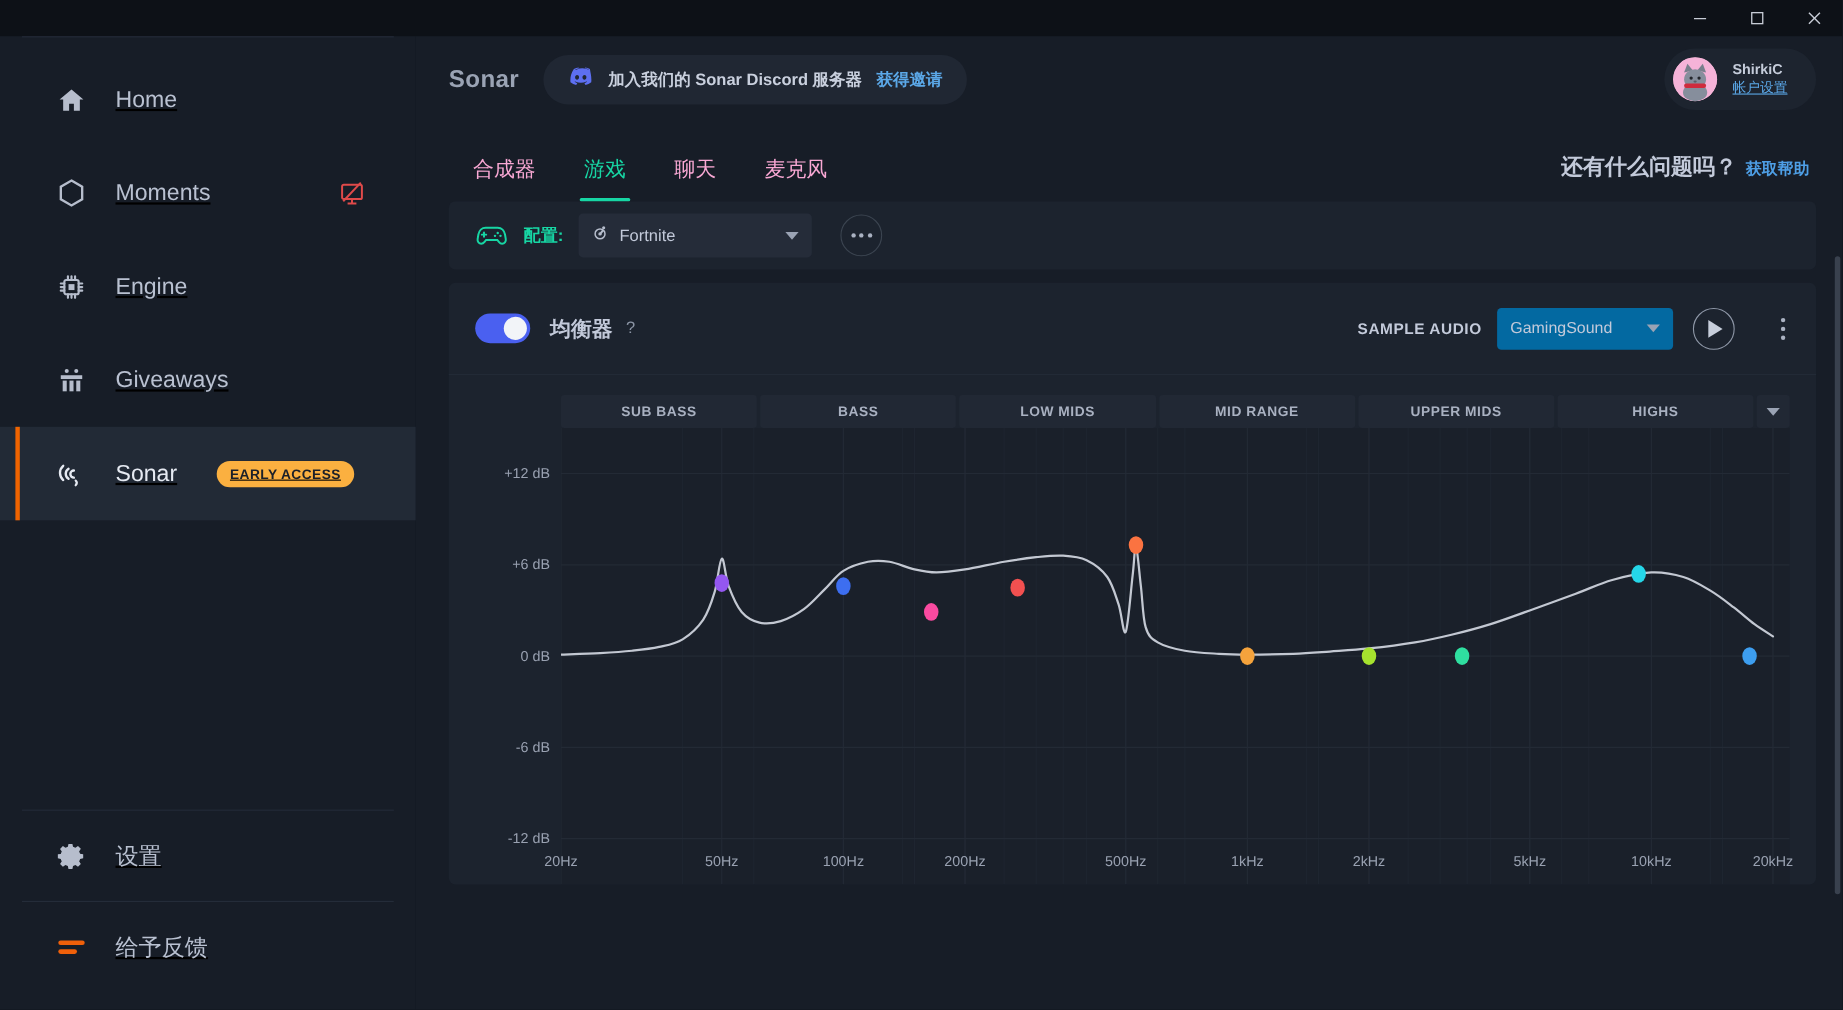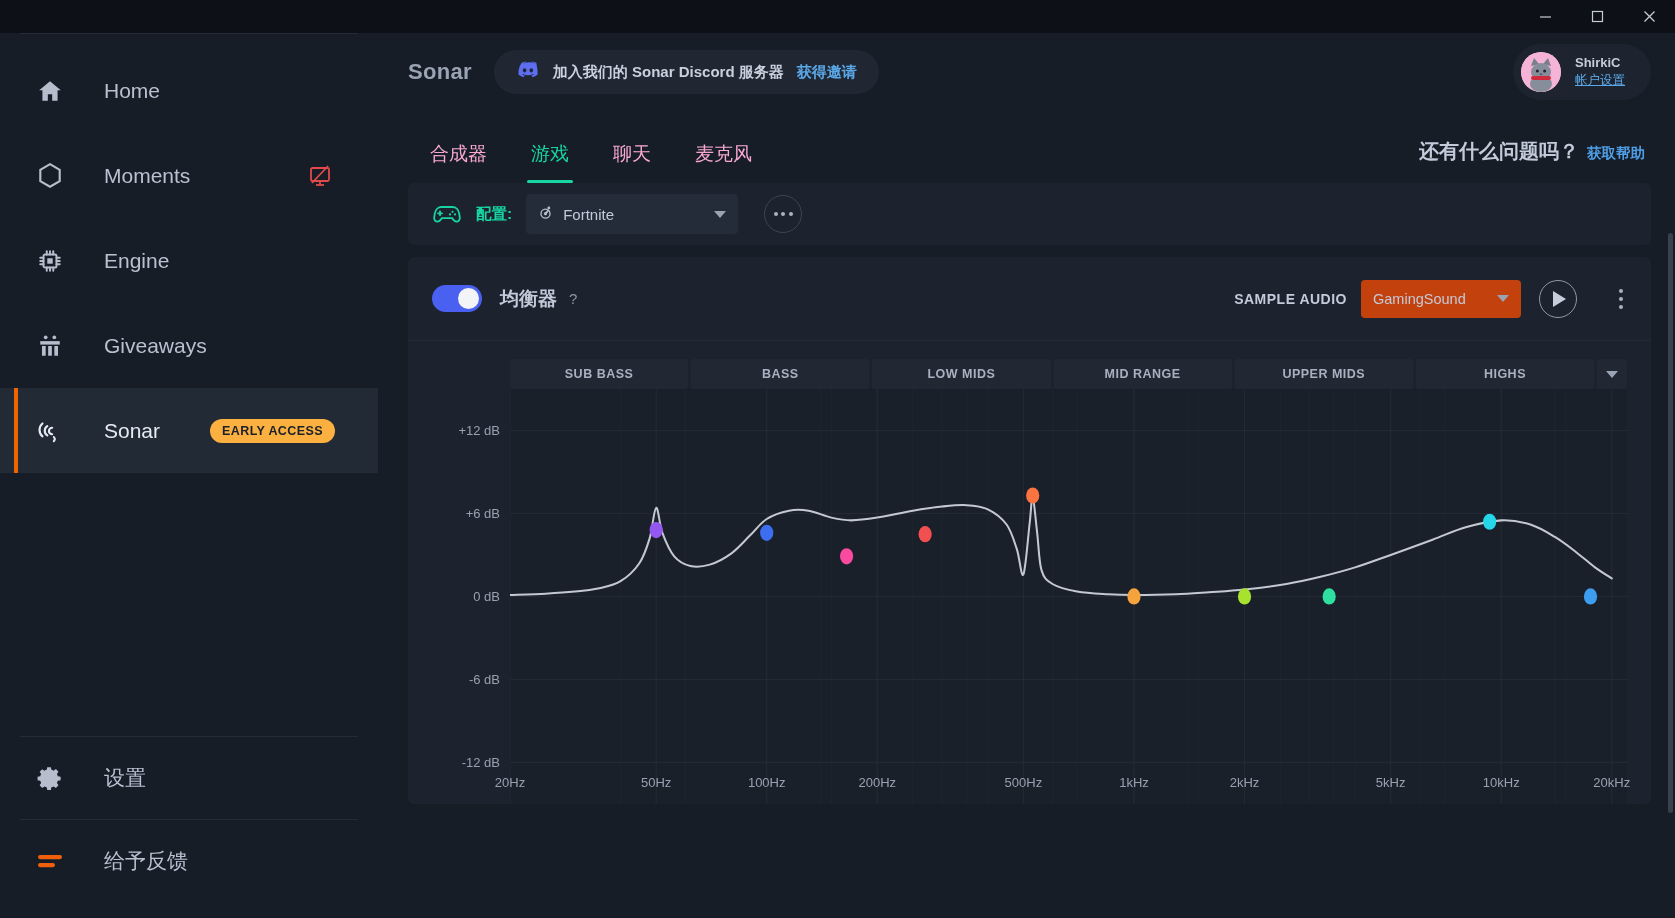--- a/index.html
+++ b/index.html
@@ -28,22 +28,22 @@
     width: 378px; flex: 0 0 378px; background: #171d27;
     display: flex; flex-direction: column; position: relative;
   }
   .brand { height: 78px; display: flex; align-items: center; padding-left: 36px; gap: 22px; }
   .brand-logo { width: 40px; height: 40px; }
   .brand-text { font-size: 30px; font-weight: bold; color: #c3cada; letter-spacing: .5px; }
   .sb-divider { height: 1px; background: #242c39; margin: 0 20px; }
 
   .nav { padding-top: 14px; }
   .nav-item {
-    height: 85px; display: flex; align-items: center; padding-left: 32px;
-    gap: 36px; position: relative; cursor: pointer;
+    height: 85px; display: flex; align-items: center; padding-left: 47px;
+    gap: 22px; position: relative; cursor: pointer; text-decoration: underline;
   }
   .nav-item .ni-icon { width: 36px; display: flex; align-items: center; justify-content: center; color: #b6bdcc; }
   .nav-item .ni-label { font-size: 21px; color: #b9c1d1; }
   .nav-item.active { background: #222a36; }
   .nav-item.active::before {
     content: ""; position: absolute; left: 14px; top: 0; bottom: 0; width: 4px; background: #f06400;
   }
   .nav-item.active .ni-label { color: #e6eaf2; }
   .nav-item.active .ni-icon { color: #e6eaf2; }
   .badge-ea {
@@ -118,21 +118,21 @@
   .eq-head { height: 84px; display: flex; align-items: center; padding: 0 24px 0 24px; border-bottom: 1px solid #222a36; }
   .toggle {
     width: 50px; height: 27px; border-radius: 14px; background: #4a60f0; position: relative; cursor: pointer; flex: 0 0 50px;
   }
   .toggle .knob { position: absolute; right: 3px; top: 3px; width: 21px; height: 21px; border-radius: 50%; background: #f2f4f8; }
   .eq-title { font-size: 19px; font-weight: bold; color: #c3cada; margin-left: 18px; }
   .eq-help { font-size: 15px; color: #8b94a4; margin-left: 12px; cursor: pointer; }
   .eq-spacer { flex: 1 1 auto; }
   .sample-label { font-size: 14px; font-weight: bold; color: #c3cada; letter-spacing: .5px; margin-right: 14px; }
   .sample-select {
-    width: 160px; height: 38px; background: #c2410c; border-radius: 4px;
+    width: 160px; height: 38px; background: #0369a1; border-radius: 4px;
     display: flex; align-items: center; padding: 0 12px; gap: 8px; cursor: pointer;
   }
   .sample-select .sel-text { font-size: 14.5px; color: #c3cada; flex: 1 1 auto; }
   .play-btn {
     width: 38px; height: 38px; border-radius: 50%; border: 1.5px solid #8f98a8;
     display: flex; align-items: center; justify-content: center; margin-left: 18px; cursor: pointer;
   }
   .play-tri { width: 0; height: 0; border-top: 8px solid transparent; border-bottom: 8px solid transparent; border-left: 13px solid #c7cedb; margin-left: 3px; }
   .kebab { margin-left: 38px; display: flex; flex-direction: column; gap: 4px; cursor: pointer; padding: 4px; }
   .kebab span { width: 4px; height: 4px; border-radius: 50%; background: #aab2c2; }

